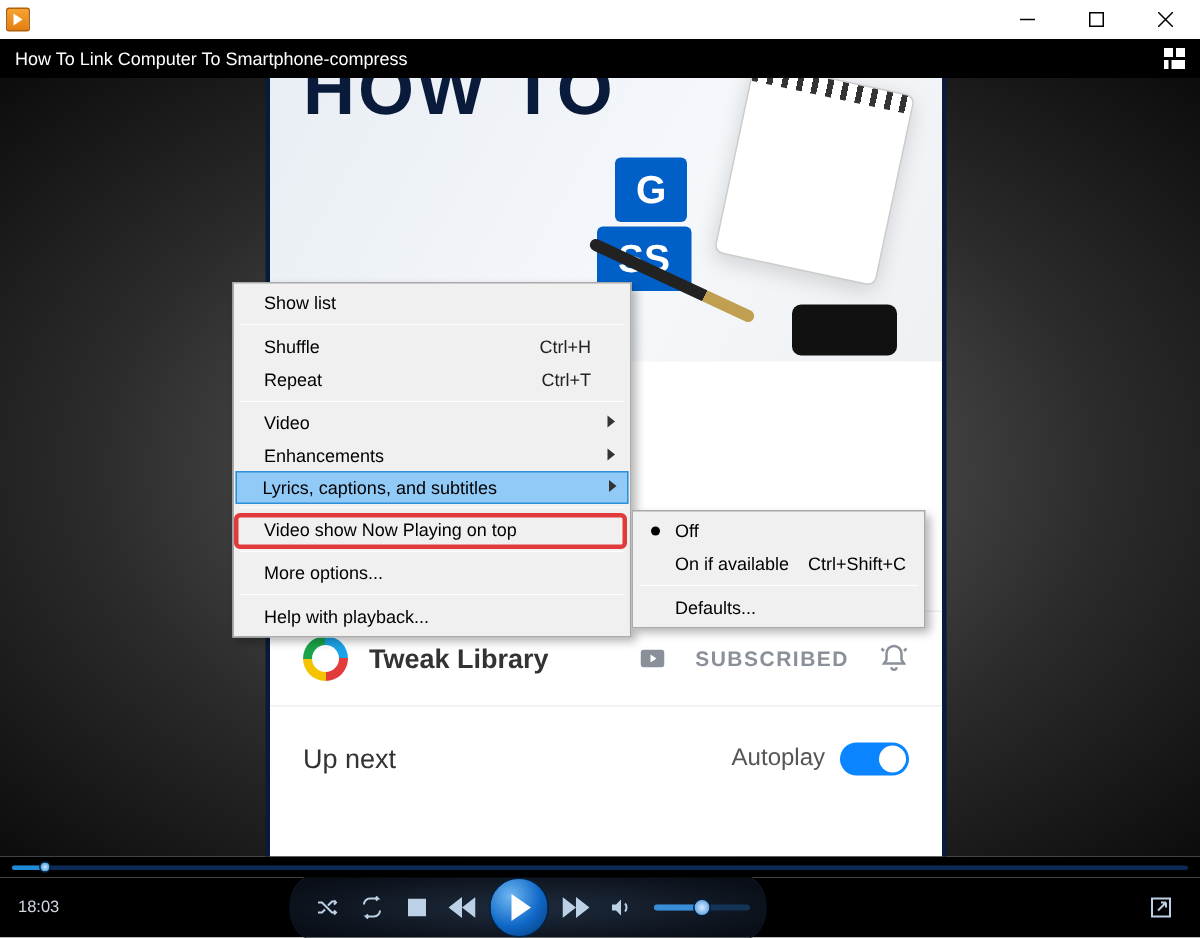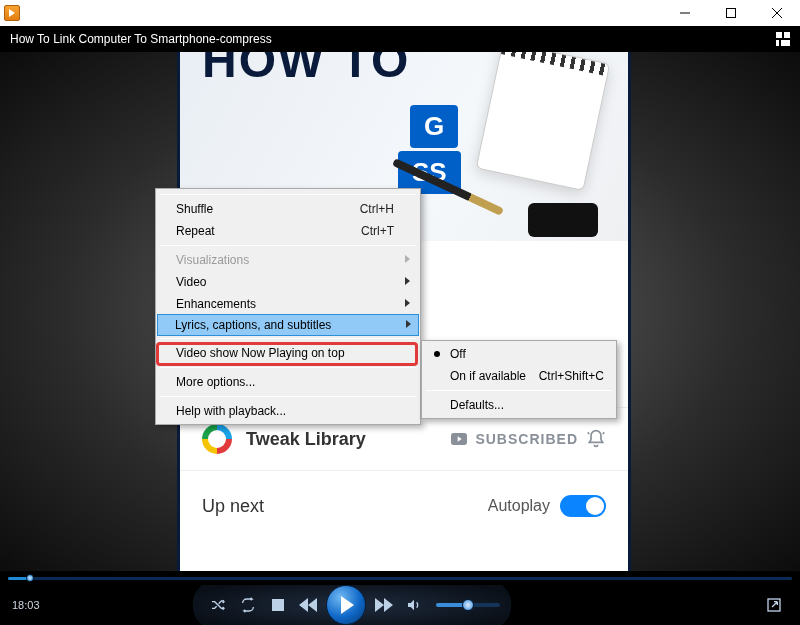--- a/index.html
+++ b/index.html
@@ -33,21 +33,21 @@
   .hero .phone { position:absolute; right:30px; top:160px; width:70px; height:34px; background:#111; border-radius:6px;}
 
   .social-row { margin-top:94px; height:72px; display:flex; justify-content:space-around; align-items:center; color:#5b6470; }
   .social-item { display:flex; flex-direction:column; align-items:center; font-size:14px; gap:6px;}
   .social-item .ico { width:28px; height:28px; color:#5b6470; }
 
   .channel-row { height:64px; display:flex; align-items:center; padding:0 22px; gap:14px; color:#333; border-top:1px solid #eee; border-bottom:1px solid #eee;}
   .swirl { width:30px; height:30px; border-radius:50%; background:conic-gradient(#1aa3e8 0 25%, #e23b3b 0 50%, #f5c400 0 75%, #1aa34a 0); position:relative;}
   .swirl::after{content:"";position:absolute;inset:6px;border-radius:50%;background:#fff;}
   .channel-row .name { font-size:18px; font-weight:600; flex:1;}
-  .subscribed { color:#8a9099; font-size:14px; letter-spacing:1px; font-weight:600; display:flex; align-items:center; gap:8px;}
+  .subscribed { color:#8a9099; font-size:14px; letter-spacing:1px; font-weight:600; display:flex; align-items:center; gap:20px;}
   .bell { width:20px; height:20px; color:#8a9099;}
 
   .upnext-row { height:70px; display:flex; align-items:center; padding:0 22px; color:#333;}
   .upnext-row .lab { font-size:18px; flex:1;}
   .upnext-row .auto { font-size:16px; color:#555; margin-right:10px;margin-left:24px;}
   .toggle { width:46px; height:22px; background:#0a84ff; border-radius:20px; position:relative;}
   .toggle::after{content:"";position:absolute;right:2px;top:2px;width:18px;height:18px;border-radius:50%;background:#fff;}
 
   
   .ctx { position:absolute; left:155px; top:136px; width:266px; background:#f0f0f0; border:1px solid #a9a9a9; box-shadow:3px 3px 6px rgba(0,0,0,.3); font-size:12px; color:#000; padding:2px; }
@@ -182,34 +182,33 @@
     </div>
 
     <div class="upnext-row">
       <div class="lab">Up next</div>
       <div class="auto">Autoplay</div>
       <div class="toggle"></div>
     </div>
   </div>
 
   <div class="ctx">
+    <div class="row">
+        <span>Show list</span>
+      </div>
     <div class="row sep"></div>
     <div class="row">
         <span>Shuffle</span>
         <span class="short">Ctrl+H</span>
       </div>
     <div class="row">
         <span>Repeat</span>
         <span class="short">Ctrl+T</span>
       </div>
     <div class="row sep"></div>
-    <div class="row dis">
-        <span>Visualizations</span>
-        <span class="chev"></span>
-      </div>
     <div class="row">
         <span>Video</span>
         <span class="chev"></span>
       </div>
     <div class="row">
         <span>Enhancements</span>
         <span class="chev"></span>
       </div>
     <div class="row hl">
         <span>Lyrics, captions, and subtitles</span>

